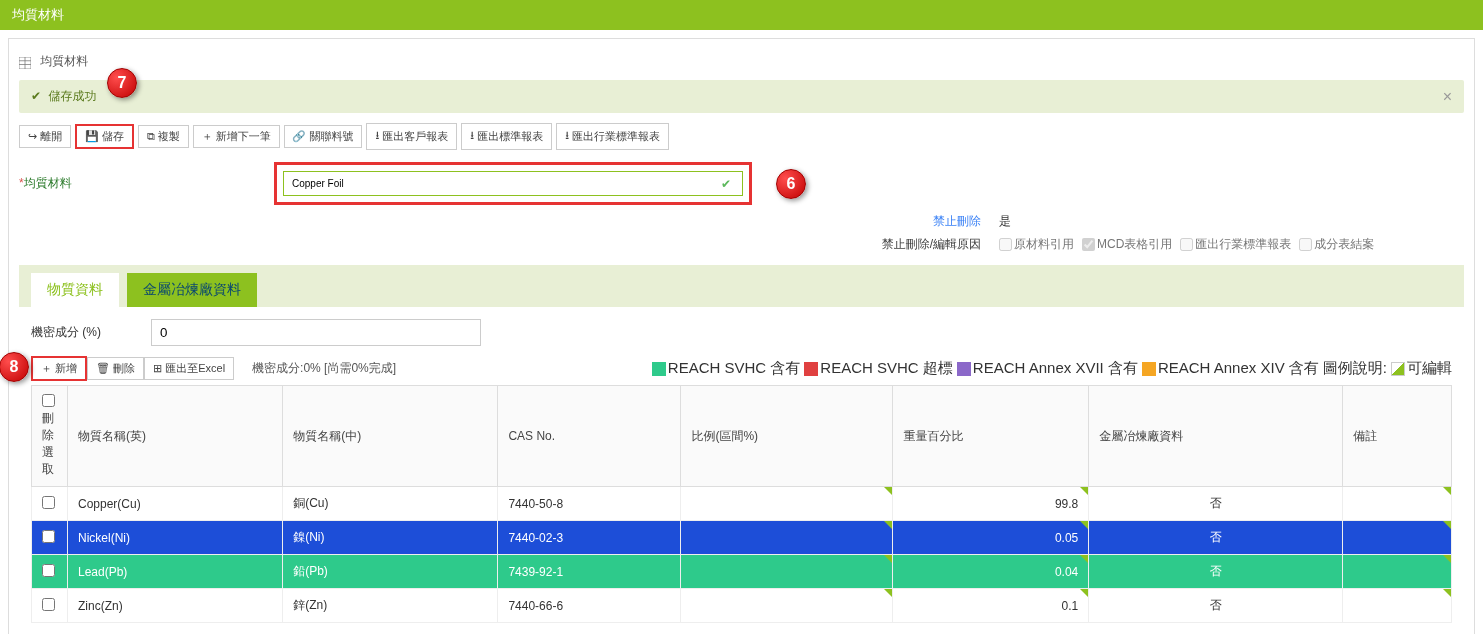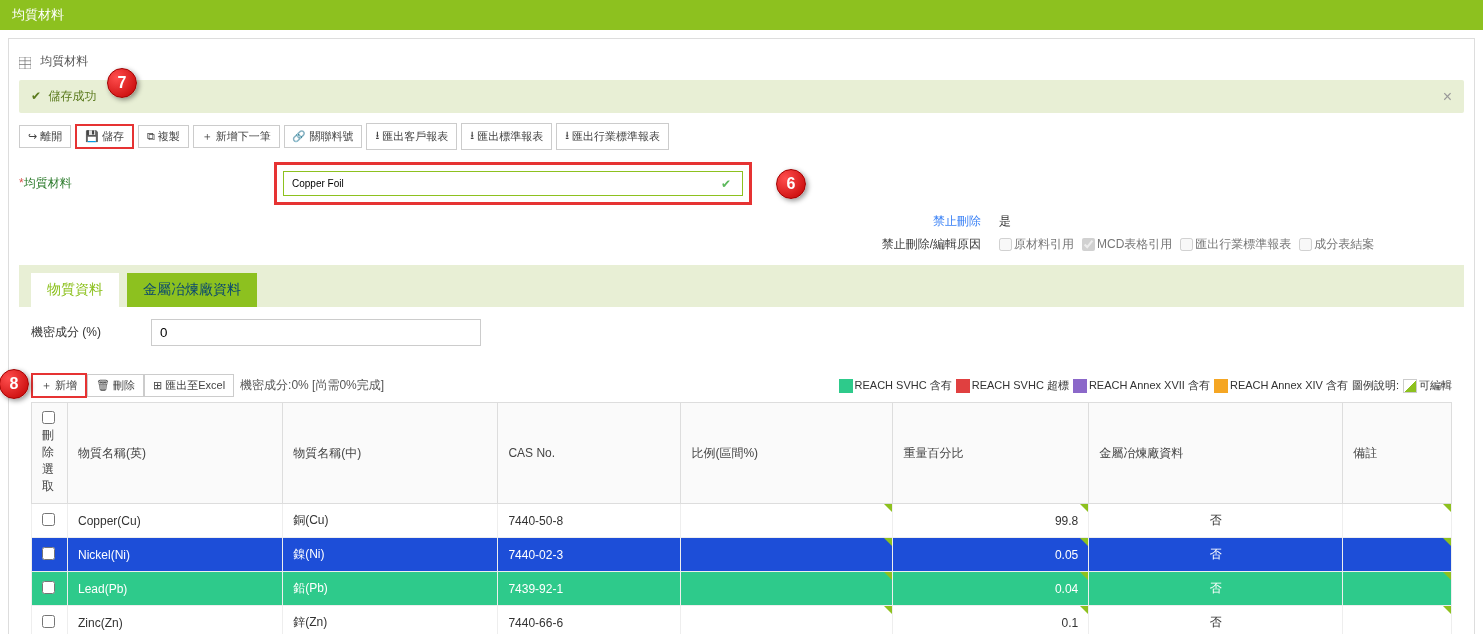--- a/index.html
+++ b/index.html
@@ -42,29 +42,29 @@
     .chk-item input { cursor: not-allowed; }
     
     .tabs-container { background: #e8efd5; padding-top: 8px; margin-top: 12px; }
     .tabs { display: flex; padding: 0 12px; }
     .tab { padding: 8px 16px; font-size: 14px; cursor: pointer; }
     .tab.active { background: #fff; color: #8dc11f; }
     .tab.inactive { background: #8dc11f; color: #0c4a6e; margin-left: 8px; }
     
     .tab-body { background: #fff; padding: 12px; }
     
-    .density-row { display: flex; align-items: center; margin-bottom: 27px; }
+    .density-row { display: flex; align-items: center; margin-bottom: 10px; }
     .density-row .dlabel { margin-right: 50px; }
     .density-row input { width: 330px; padding: 5px 8px; border: 1px solid #ccc; }
     
     .grid-toolbar { display: flex; align-items: center; margin-bottom: 4px; }
     .btn-add { border: 2px solid #e63333; }
-    .status-text { margin-left: 6px; color: #555; }
-    
-    .legend { margin-left: auto; display: flex; align-items: center; gap: 4px; font-size: 11px; }
+    .status-text { margin-left: 18px; color: #555; }
+    
+    .legend { margin-left: auto; display: flex; align-items: center; gap: 4px; font-size: 15px; }
     .legend-item { display: inline-flex; align-items: center; gap: 2px; }
     .swatch { width: 14px; height: 14px; display: inline-block; }
     .swatch.svhc { background: #2eca8b; }
     .swatch.svhc-ex { background: #e04040; }
     .swatch.annex17 { background: #8b68c9; }
     .swatch.annex14 { background: #f5a623; }
     .swatch.editable { background: linear-gradient(135deg, transparent 50%, #8dc11f 50%); border: 1px solid #ccc; }
     
     table.data-grid { width: 100%; border-collapse: collapse; border: 1px solid #ddd; }
     table.data-grid th { background: #fafafa; text-align: left; padding: 8px 10px; border: 1px solid #ddd; font-weight: normal; color: #444; }

